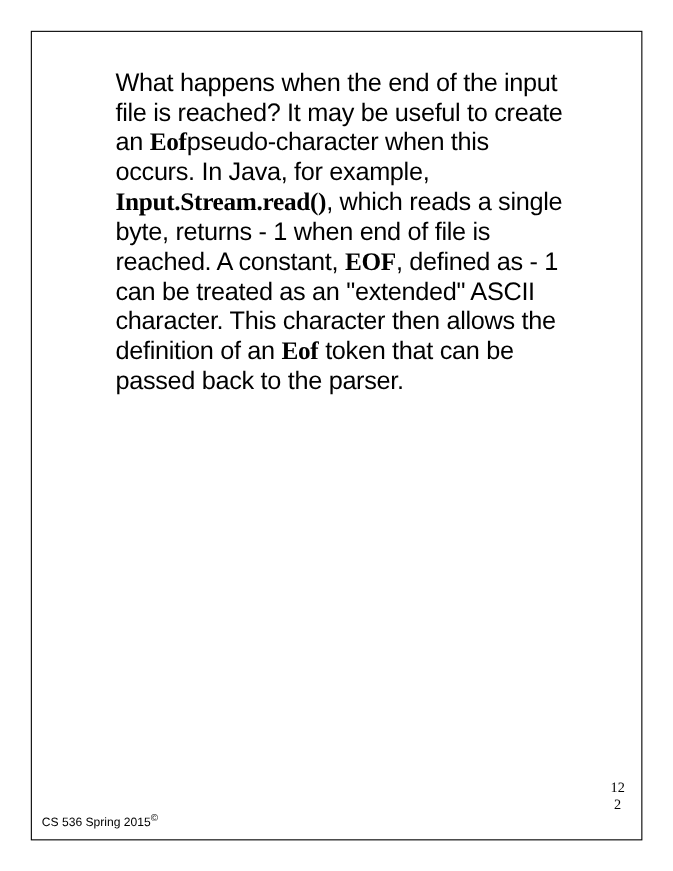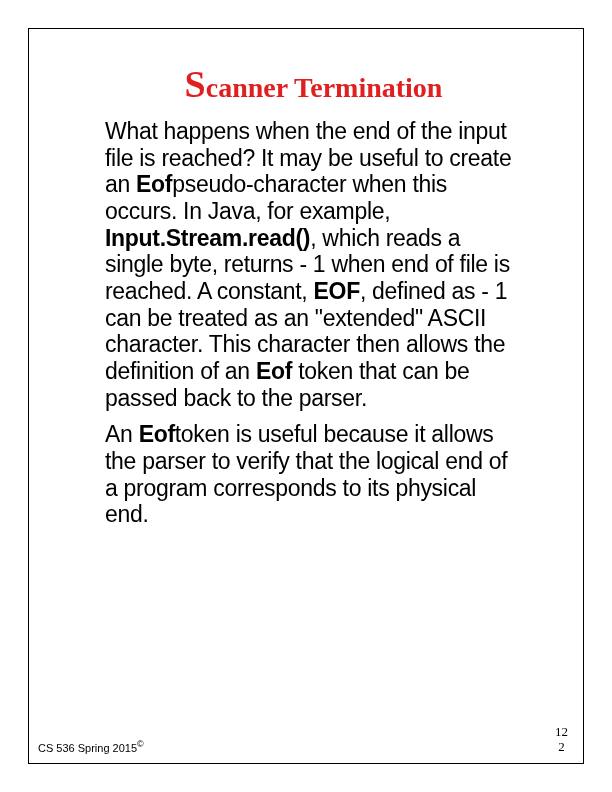--- a/index.html
+++ b/index.html
@@ -41,61 +41,55 @@
     }
     .para {
       font-size: 23px;
       line-height: 1.16;
       margin-bottom: 10px;
       font-family: Verdana, Geneva, sans-serif;
       letter-spacing: -0.3px;
     }
     .bold {
       font-weight: bold;
-      font-family: Liberation Sans, sans-serif;
+      font-family: Liberation Serif, serif;
     }
     .footer-left {
       position: absolute;
       bottom: 38px;
       left: 38px;
       font-size: 11px;
       font-family: Liberation Sans, sans-serif;
     }
     .footer-left sup {
       font-size: 9px;
       vertical-align: super;
     }
     .footer-right {
       position: absolute;
-      bottom: 38px;
+      bottom: 54px;
       right: 44px;
       font-size: 13px;
       text-align: center;
       line-height: 1.1;
       font-family: 'Times New Roman', serif;
     }
   </style>
 </head>
 <body>
 
 <div class="page-border"></div>
 
 <div class="content">
-  <h1 class="title">
-    <span class="big-s">S</span><span>canner Termination</span>
-  </h1>
 
 
   <p class="para">
     <span>What happens when the end of the input file is reached? It may be useful to create an </span><span class="bold">Eof</span><span>pseudo-character when this occurs. In Java, for example, </span><span class="bold">Input.Stream.read()</span><span>, which reads a single byte, returns - 1 when end of file is reached. A constant, </span><span class="bold">EOF</span><span>, defined as - 1 can be treated as an "extended" ASCII character. This character then allows the definition of an </span><span class="bold">Eof</span><span> token that can be passed back to the parser.</span>
   </p>
 
-  <p class="para">
-    <span>An </span><span class="bold">Eof</span><span>token is useful because it allows the parser to verify that the logical end of a program corresponds to its physical end.</span>
-  </p>
 </div>
 
 <div class="footer-left">
   <span>CS 536  Spring 2015</span><sup>©</sup>
 </div>
 
 <div class="footer-right">
   <div>12</div>
   <div>2</div>
 </div>

